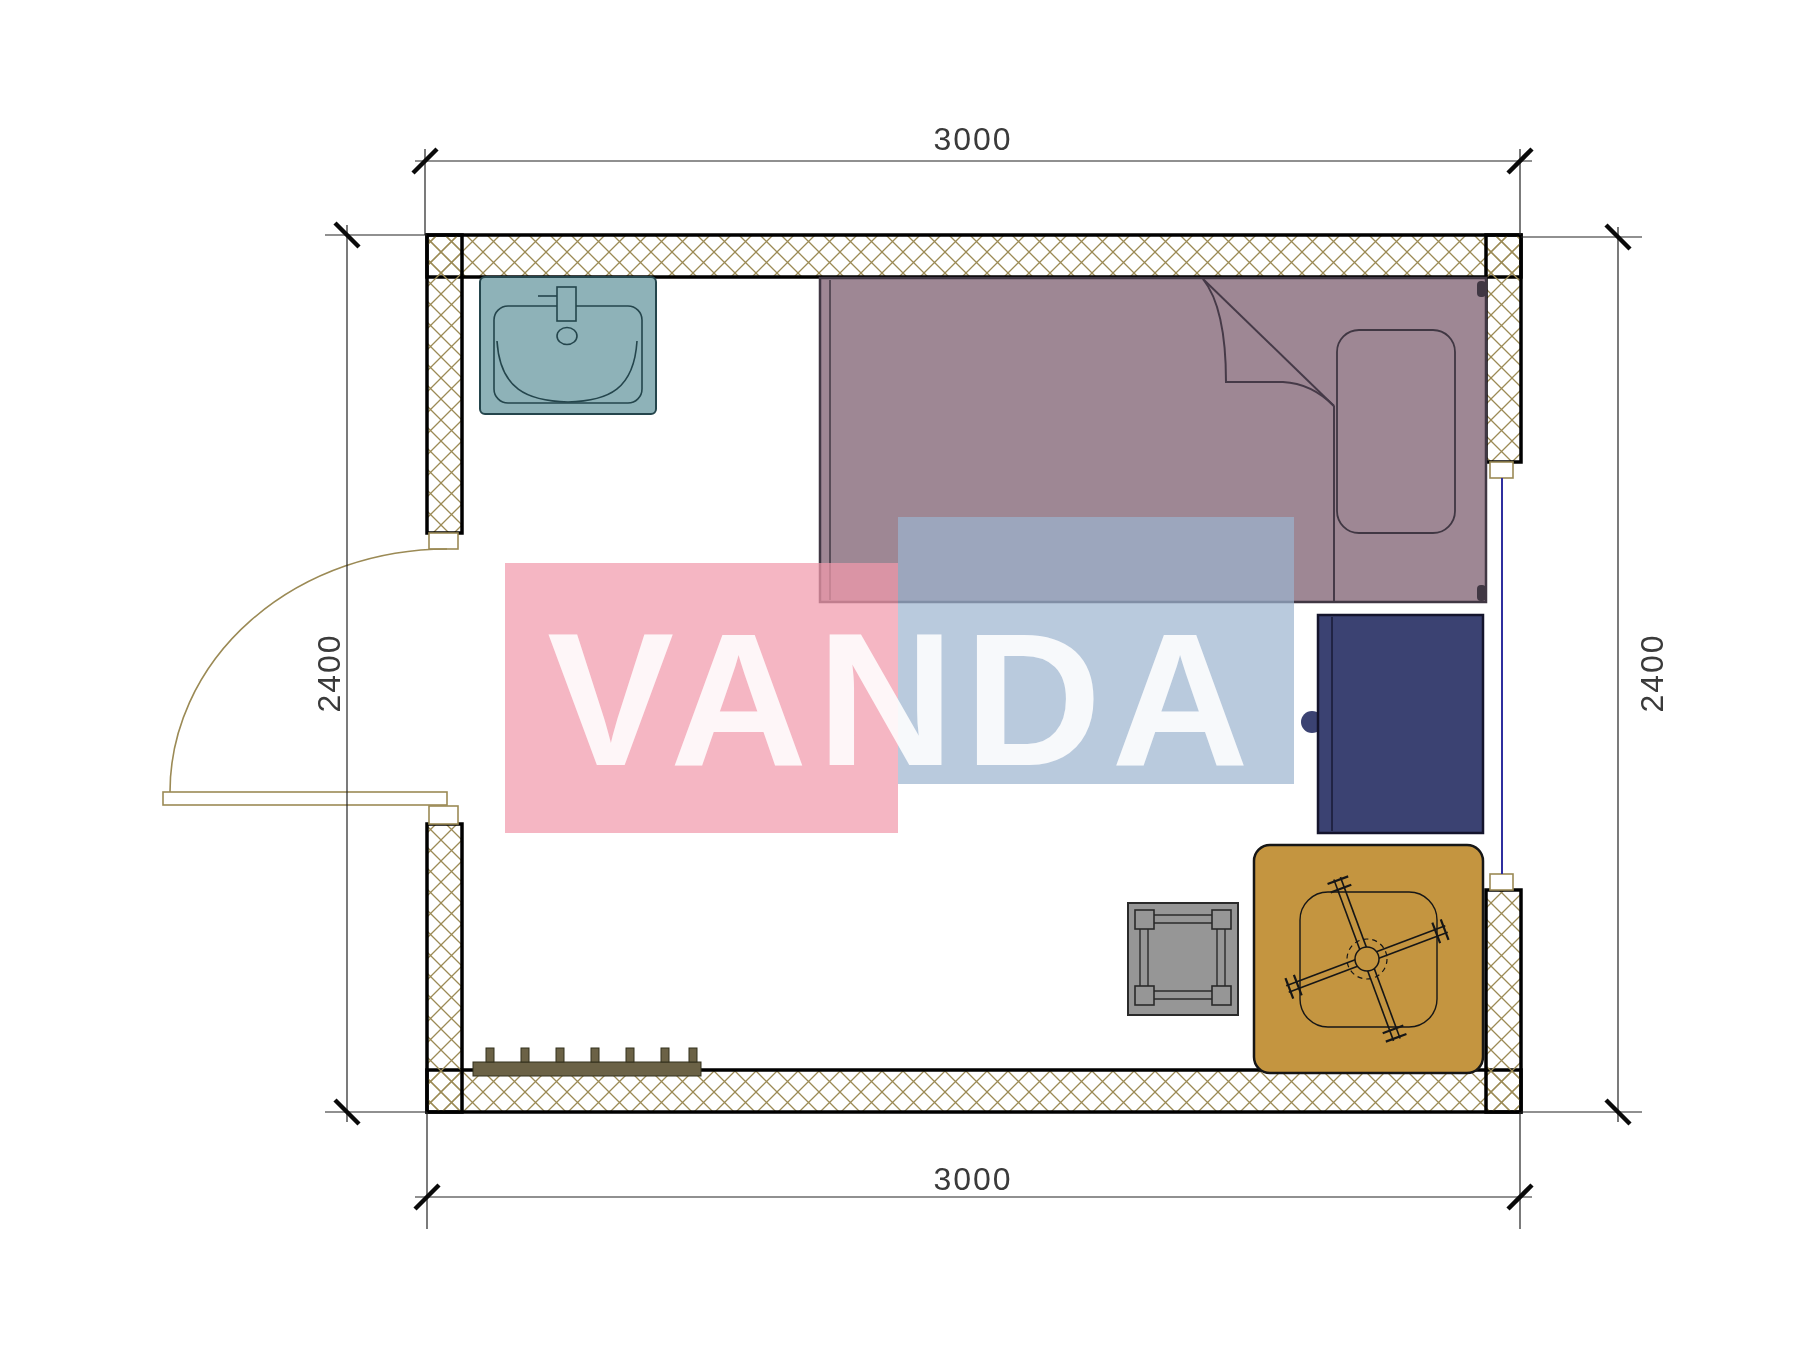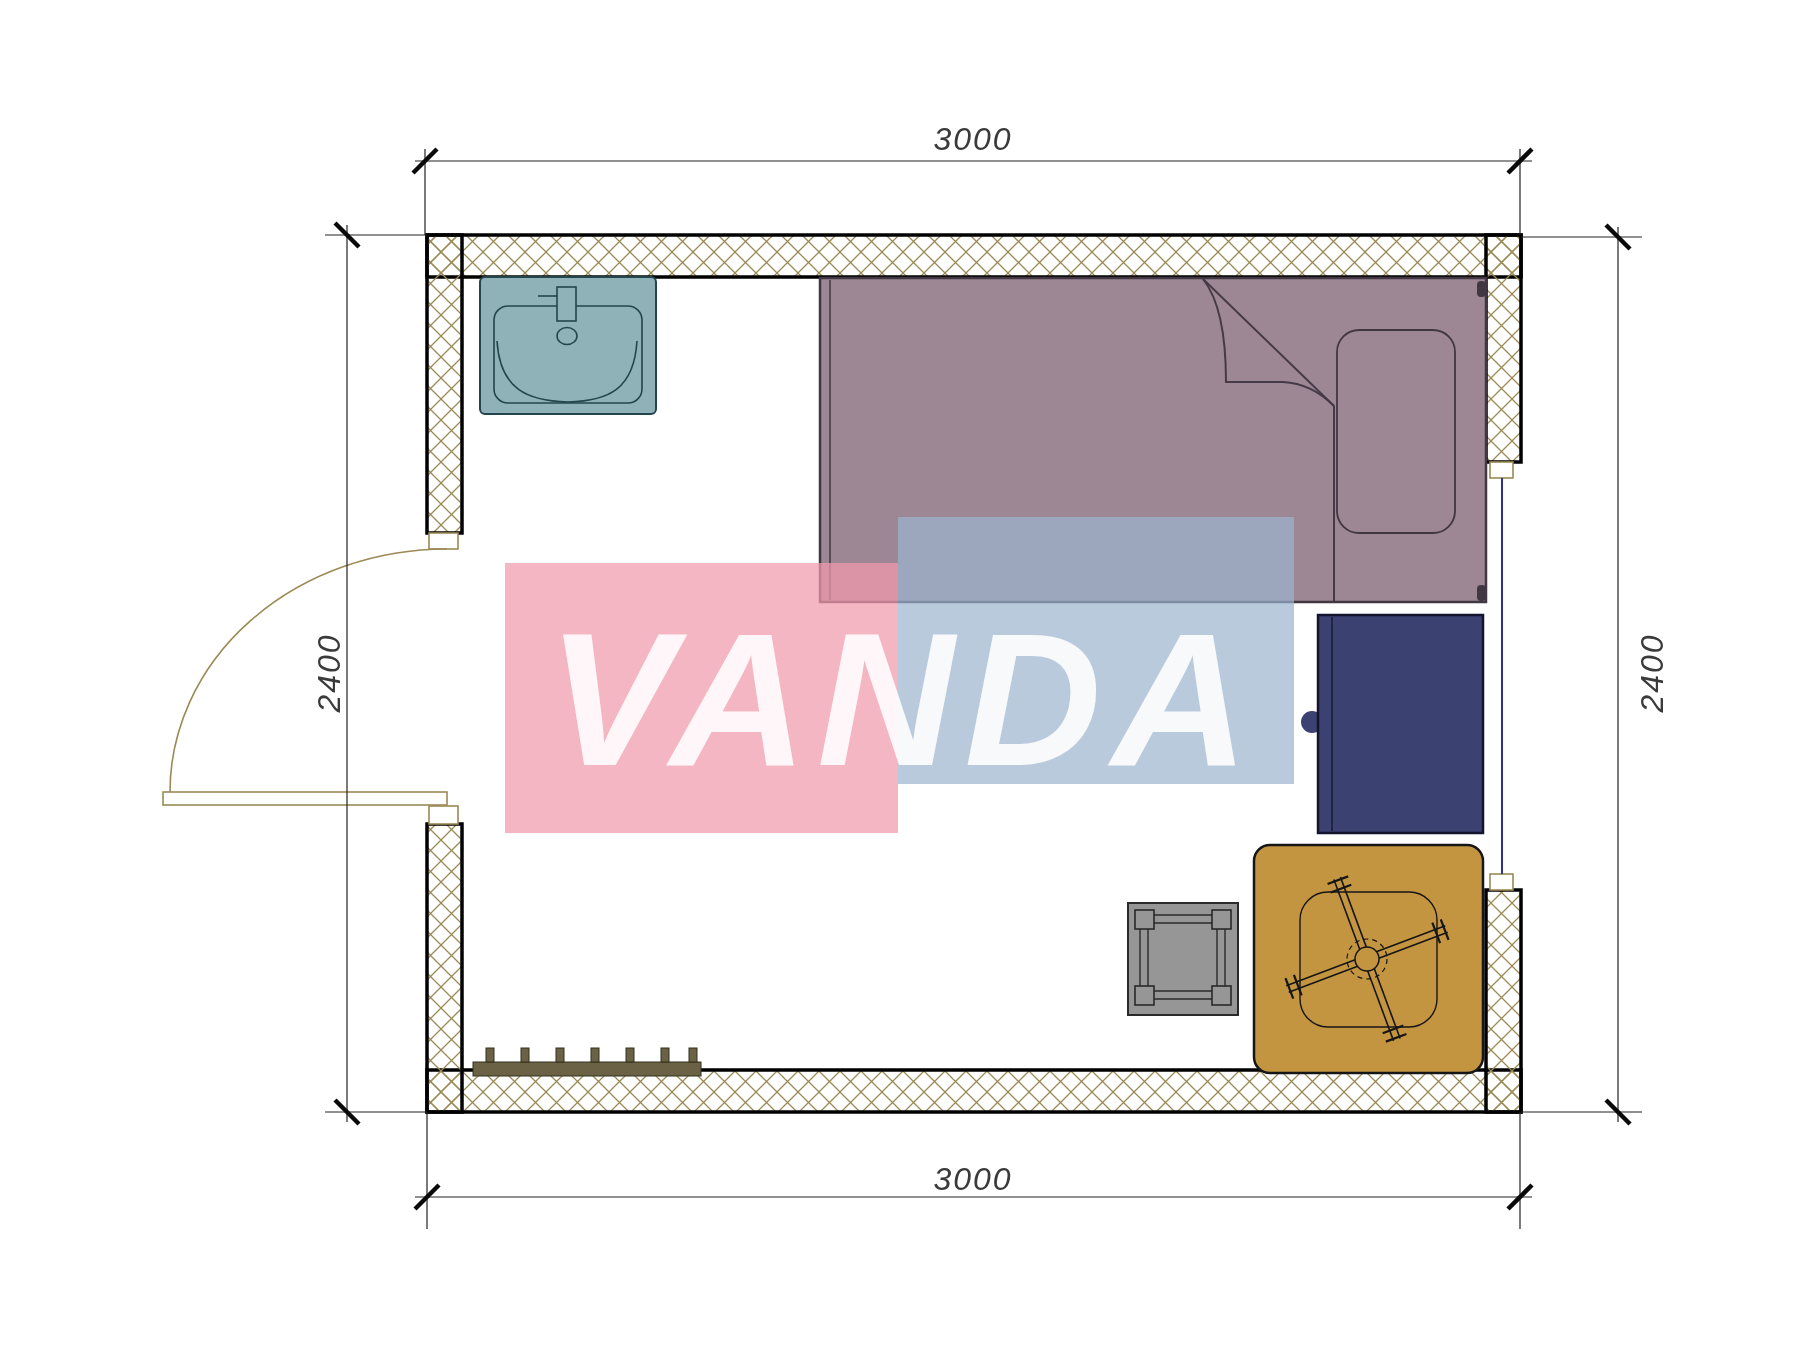--- a/index.html
+++ b/index.html
@@ -1,17 +1,17 @@
 <!DOCTYPE html>
 <html><head>
 <meta charset="utf-8">
 <style>
   html,body{margin:0;padding:0;background:#ffffff;}
   body{width:1800px;height:1350px;font-family:"Liberation Sans",sans-serif;}
-  #plan-wrap{width:1800px;height:1350px;position:relative;font-style:italic;}
+  #plan-wrap{width:1800px;height:1350px;position:relative;}
   svg{display:block;}
   text.dim-label{font-family:"Liberation Sans",sans-serif;font-size:32px;fill:#3a3a3a;letter-spacing:2px;}
   text.watermark-label{font-family:"Liberation Sans",sans-serif;font-size:190px;font-weight:bold;letter-spacing:10px;fill:#ffffff;fill-opacity:0.88;}
 </style>
 </head>
 <body>
 
 <div id="plan-wrap">
 <svg width="1800" height="1350" viewBox="0 0 1800 1350">
   <defs>

